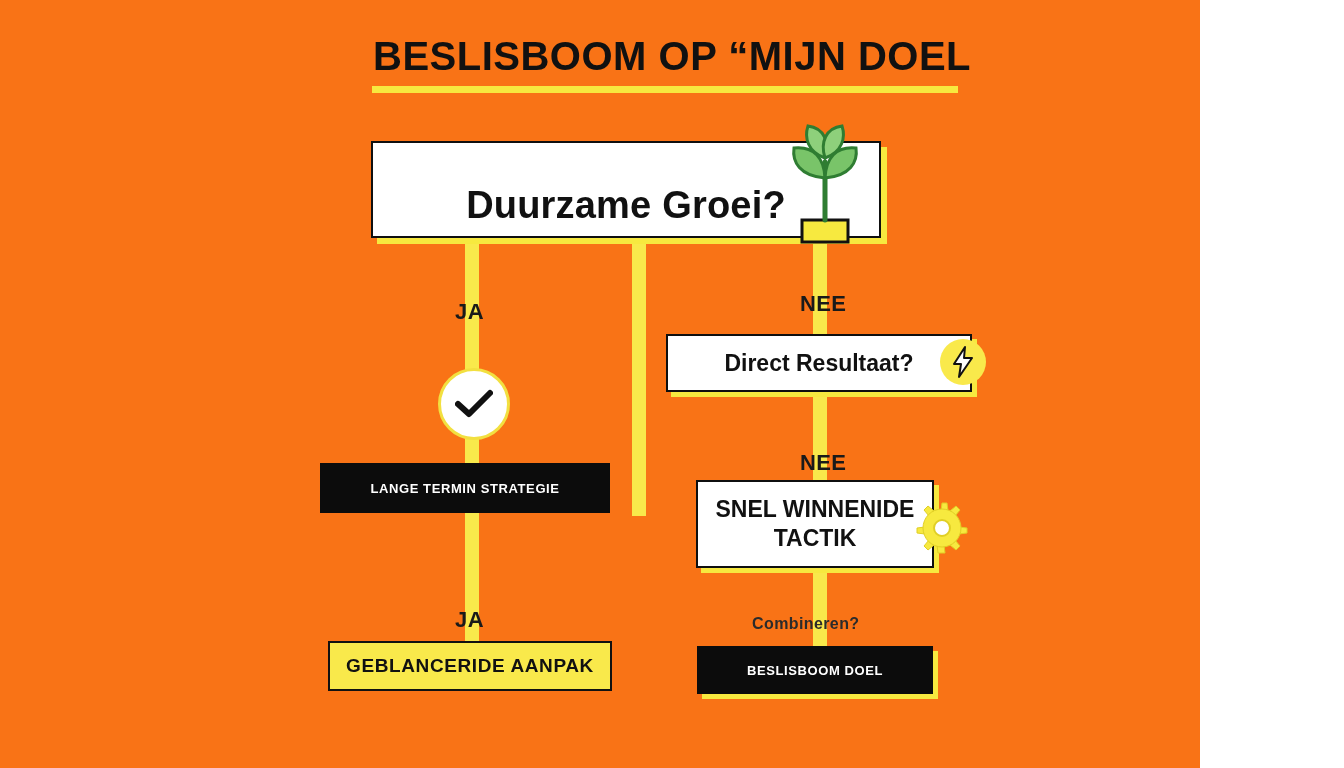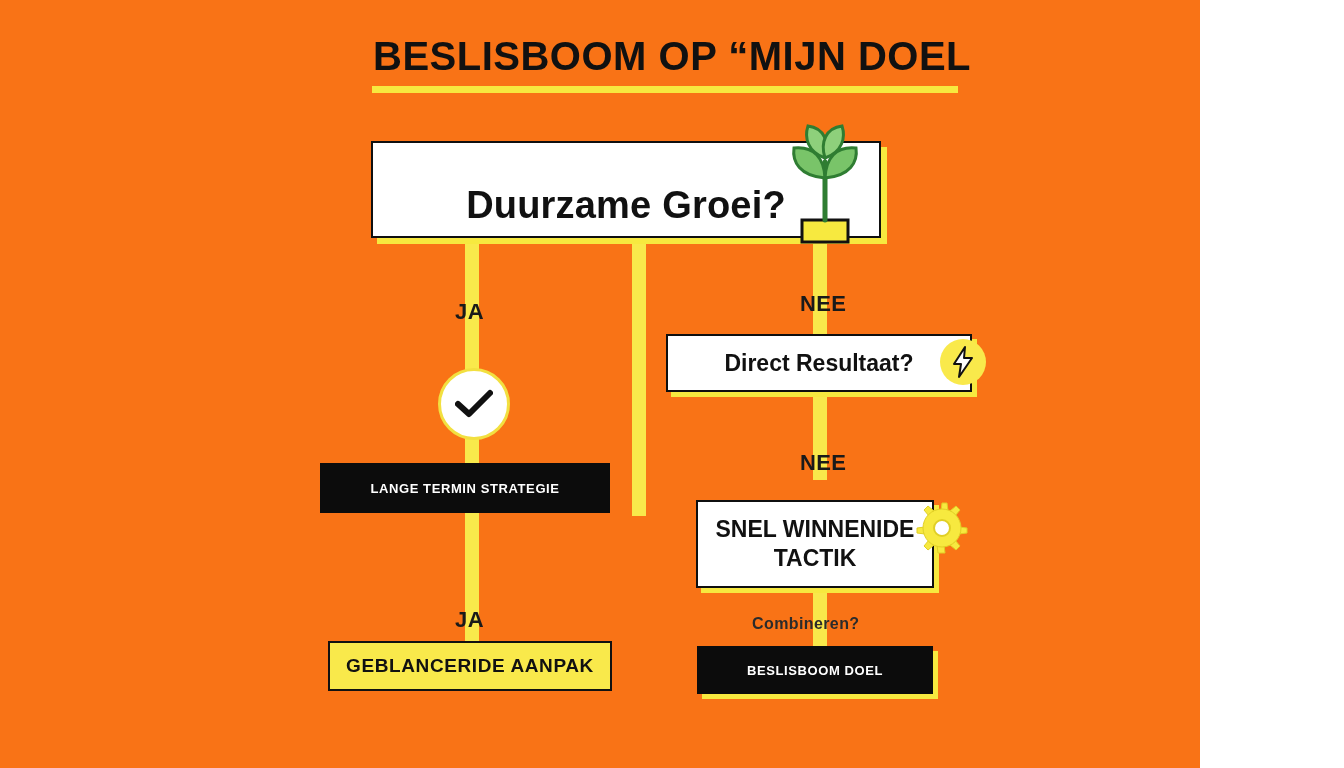--- a/index.html
+++ b/index.html
@@ -202,21 +202,21 @@
   <div class="node node-yellow" style="left:328px; top:641px; width:284px; height:50px;">
     <span class="node-label">GEBLANCERIDE AANPAK</span>
   </div>
 
   <div class="bolt-badge" style="left:940px; top:339px;">
     <svg width="22" height="32" viewBox="0 0 22 32" xmlns="http://www.w3.org/2000/svg">
       <path d="M13 1 L2 18 L9 18 L7 31 L20 12 L12 12 Z" fill="#fdfdfd" stroke="#111111" stroke-width="2" stroke-linejoin="round"></path>
     </svg>
   </div>
 
-  <div class="node node-small-outline" style="left:696px; top:480px; width:238px; height:88px;margin-top:20px;">
+  <div class="node node-small-outline" style="left:696px; top:480px; width:238px; height:88px;">
     <span class="node-label">SNEL WINNENIDE TACTIK</span>
   </div>
 
   <div class="icon-abs" style="left:914px; top:500px;">
     <svg width="56" height="56" viewBox="0 0 56 56" xmlns="http://www.w3.org/2000/svg">
       <g fill="#f7e93f" stroke="#e0cf25" stroke-width="1">
         <path d="M28 3 l5 0 1 8 -7 0 1 -8z"></path>
         <path d="M28 53 l5 0 -1 -8 -7 0 1 8z" transform="translate(-2,0)"></path>
         <path d="M3 28 l0 5 8 1 0 -7 -8 1z"></path>
         <path d="M53 28 l0 5 -8 1 0 -7 8 1z"></path>

